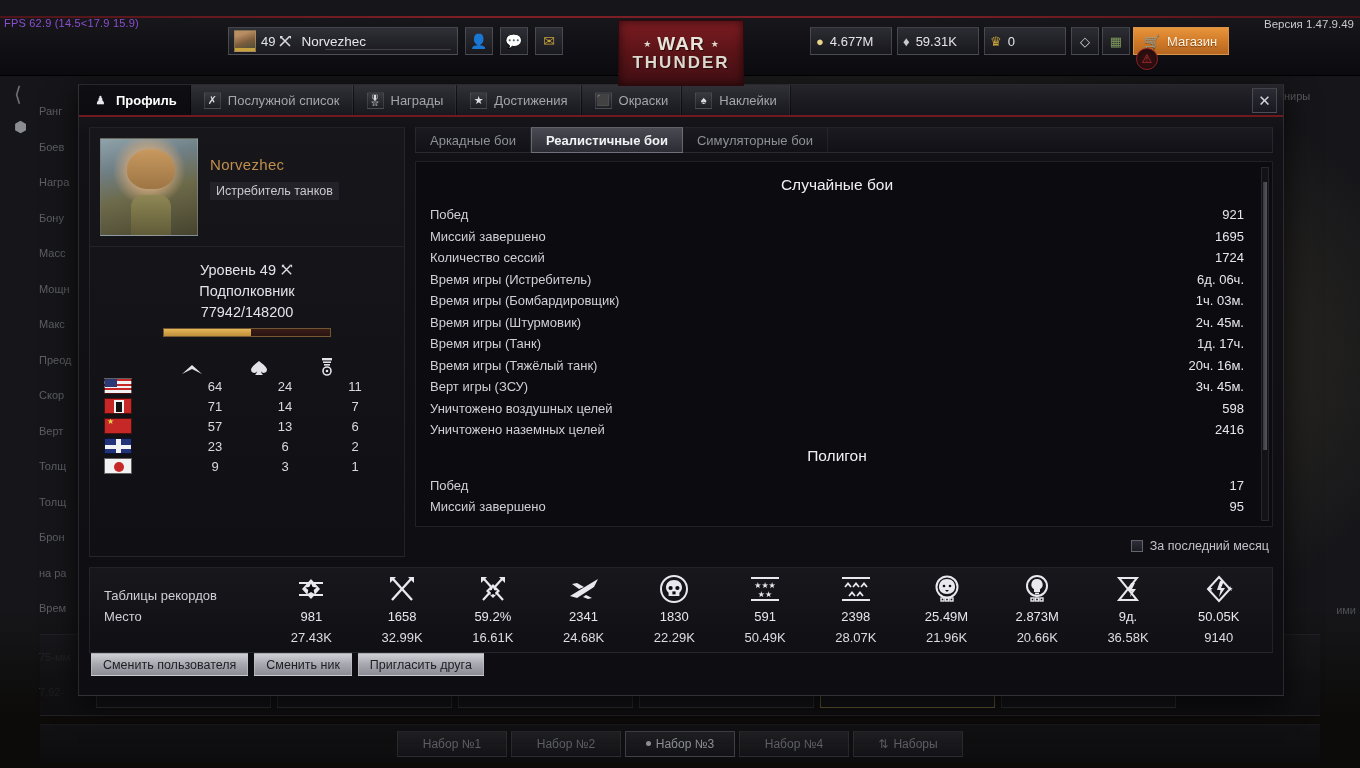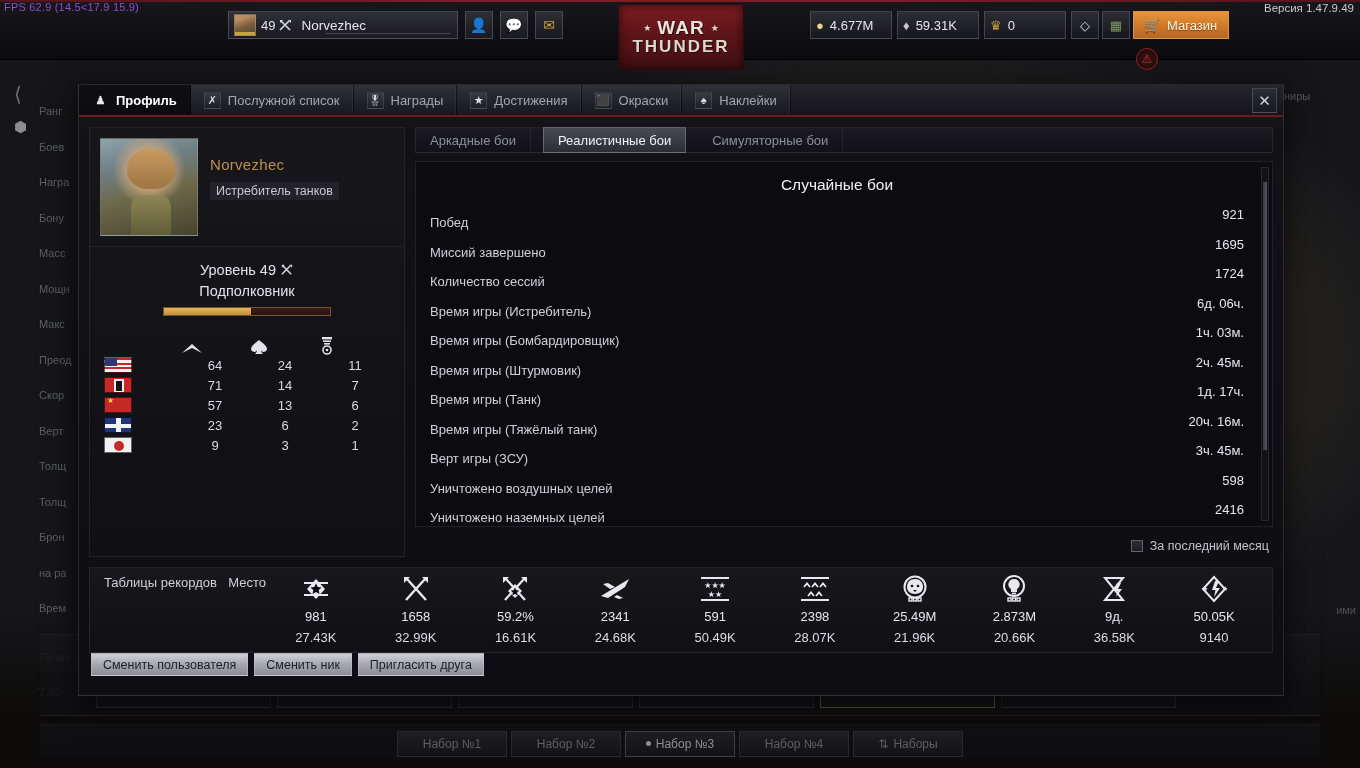--- a/index.html
+++ b/index.html
@@ -81,21 +81,21 @@
     min-width:110px; height:26px; font-size:12px; color:#5d5f65;
     display:flex; align-items:center; justify-content:center; gap:5px;
     border:1px solid rgba(80,80,88,.3);
     background:linear-gradient(180deg,rgba(46,46,52,.5),rgba(22,22,27,.6));
   }
   .preset-btn.active { color:#8d8f95; border-color:rgba(110,110,120,.45); }
   .preset-dot { width:5px; height:5px; border-radius:50%; background:#8d8f95; }
 
   
   #topbar {
-    position:absolute; left:0; top:0; width:1360px; height:60px;
+    position:absolute; left:0; top:16px; width:1360px; height:60px;
     background:linear-gradient(180deg,#17171c 0%,#101014 58%,#0b0b0f 100%);
     border-bottom:1px solid #000;
     z-index:20;
   }
   #topbar:after {
     content:""; position:absolute; left:0; right:0; top:0; height:2px;
     background:linear-gradient(90deg,#5a1418,#8e2026 34%,#8e2026 66%,#5a1418);
     opacity:.85;
   }
   #fps {
@@ -315,31 +315,32 @@
     background:linear-gradient(180deg,#1a1a20,#111116);
   }
   .subtab {
     padding:0 14px; display:flex; align-items:center; font-size:13px; color:#8e9096;
     border-right:1px solid rgba(70,70,80,.3); cursor:pointer;
   }
   .subtab.active {
     color:#f2f2f6;
     background:linear-gradient(180deg,#4a4a54,#2c2c34);
     border:1px solid rgba(150,150,160,.5);
-    margin:-1px 12px;
+    margin:-1px 0;
+    font-weight:bold;
   }
   #stats-panel {
     flex:1; min-height:0; position:relative;
     background:#0c0c10; border:1px solid rgba(78,78,88,.3);
     overflow:hidden;
   }
   #stats-scroll { position:absolute; inset:0 14px 0 0; overflow:hidden; padding:8px 14px 0 14px; }
   .sec-title { text-align:center; font-size:15.5px; color:#f0f0f4; margin:6px 0 10px; }
   .srow { display:flex; font-size:13px; line-height:21.5px; color:#cfcfd5; }
-  .srow .k { flex:1;margin-top:8px; }
+  .srow .k { flex:1; }
   .srow .v { width:120px; text-align:right; color:#e6e6ec; }
   #sbar-track {
     position:absolute; right:3px; top:5px; bottom:5px; width:8px;
     background:#121217; border:1px solid rgba(70,70,80,.4);
   }
   #sbar-thumb {
     position:absolute; left:1px; right:1px; top:4%; height:76%;
     background:linear-gradient(90deg,#3a3a44,#56565f);
   }
   #month-row {
@@ -352,22 +353,22 @@
   }
 
   
   #records {
     flex:none; height:86px; margin:0 10px;
     background:linear-gradient(180deg,#17171c,#101014);
     border:1px solid rgba(78,78,88,.28);
     display:flex; align-items:stretch; padding:4px 8px 4px 0;
   }
   #rec-labels {
-    width:176px; flex:none; display:flex; flex-direction:row;
-    justify-content:space-between; padding:0 0 8px 14px;
+    width:176px; flex:none; display:flex; flex-direction:column;
+    justify-content:center; padding:0 0 8px 14px;
   }
   #rec-labels div { font-size:13px; color:#cfcfd5; line-height:21px; }
   #rec-cols { flex:1; display:flex; }
   .rcol { flex:1; display:flex; flex-direction:column; align-items:center; }
   .rico { height:40px; display:flex; align-items:center; justify-content:center; color:#e8e8ee; }
   .rv1 { font-size:13px; color:#e6e6ec; line-height:21px; }
   .rv2 { font-size:13px; color:#dcdce2; line-height:21px; }
 
   #dlg-footer { flex:none; height:42px; display:flex; gap:6px; padding:0 12px; }
   .foot-btn {
@@ -563,20 +564,21 @@
           <span>Уровень 49</span>
           <span class="sw">
             <svg width="14" height="14" viewBox="0 0 15 15" style="display:inline-block;vertical-align:-2px;">
                 <path d="M2 12 L11 3 M3 3 L12 12" stroke="#dcdce2" stroke-width="1.5" fill="none"></path>
                 <path d="M10 2h3v3z" fill="#dcdce2"></path>
                 <path d="M2 2h3l-3 3z" fill="#dcdce2"></path>
               </svg>
           </span>
         </div>
         <div class="lvl-line">Подполковник</div>
+        <div class="lvl-line">77942/148200</div>
         <div id="xpbar">
             <div id="xpfill" style="width: 52.6%;"></div>
           </div>
       </div>
 
       <div id="flags">
         <div id="flag-head">
           <div class="fh-sp"></div>
           <div class="fh-c">
             <svg width="24" height="14" viewBox="0 0 24 14">
@@ -763,20 +765,33 @@
         <div class="rcol">
           <div class="rico">
             <svg width="32" height="26" viewBox="0 0 32 26">
               <path d="M2 20 L20 9 L30 3 L26 11 L9 22 Z" fill="#e8e8ee"></path>
               <path d="M11 13 L4 8 L9 7 L16 11 Z" fill="#e8e8ee"></path>
               <path d="M18 19 L24 22 L20 23 L15 21 Z" fill="#e8e8ee"></path>
             </svg>
           </div>
           <div class="rv1">2341</div>
           <div class="rv2">24.68K</div>
+        </div>
+        <div class="rcol">
+          <div class="rico">
+            <svg width="30" height="30" viewBox="0 0 30 30">
+              <circle cx="15" cy="15" r="13" fill="none" stroke="#e8e8ee" stroke-width="2"></circle>
+              <path d="M15 6 c-5 0-8 3.4-8 7.6 0 2.4 1.2 4 2.6 5.1 V22 h10.8 v-3.3 c1.4-1.1 2.6-2.7 2.6-5.1 C23 9.4 20 6 15 6 Z" fill="#e8e8ee"></path>
+              <circle cx="11.6" cy="14" r="2.1" fill="#0c0c10"></circle>
+              <circle cx="18.4" cy="14" r="2.1" fill="#0c0c10"></circle>
+              <rect x="13.4" y="17.4" width="3.2" height="3" fill="#0c0c10"></rect>
+            </svg>
+          </div>
+          <div class="rv1">1830</div>
+          <div class="rv2">22.29K</div>
         </div>
         <div class="rcol">
           <div class="rico">
             <svg width="34" height="28" viewBox="0 0 34 28">
               <rect x="3" y="2" width="28" height="2" fill="#e8e8ee"></rect>
               <rect x="3" y="24" width="28" height="2" fill="#e8e8ee"></rect>
               <g fill="#e8e8ee">
                 <text x="17" y="13" font-size="8" text-anchor="middle" font-family="DejaVu Sans">★★★</text>
                 <text x="17" y="22" font-size="8" text-anchor="middle" font-family="DejaVu Sans">★★</text>
               </g>

